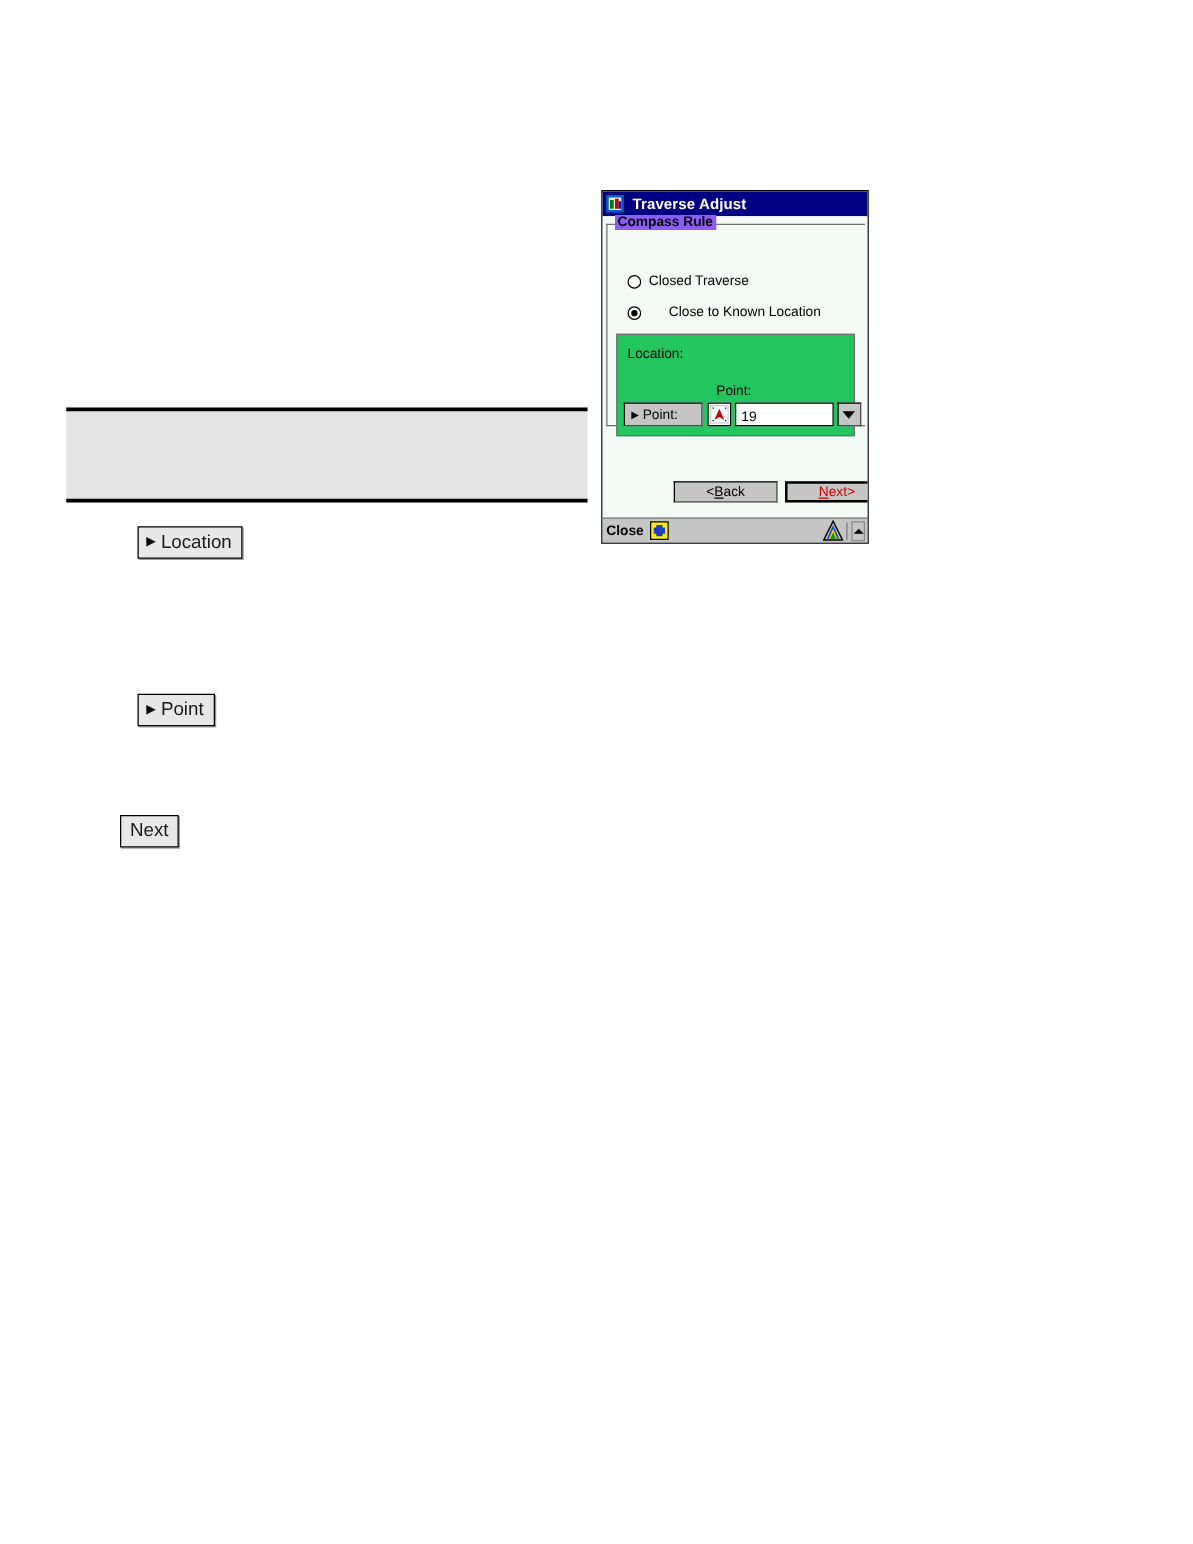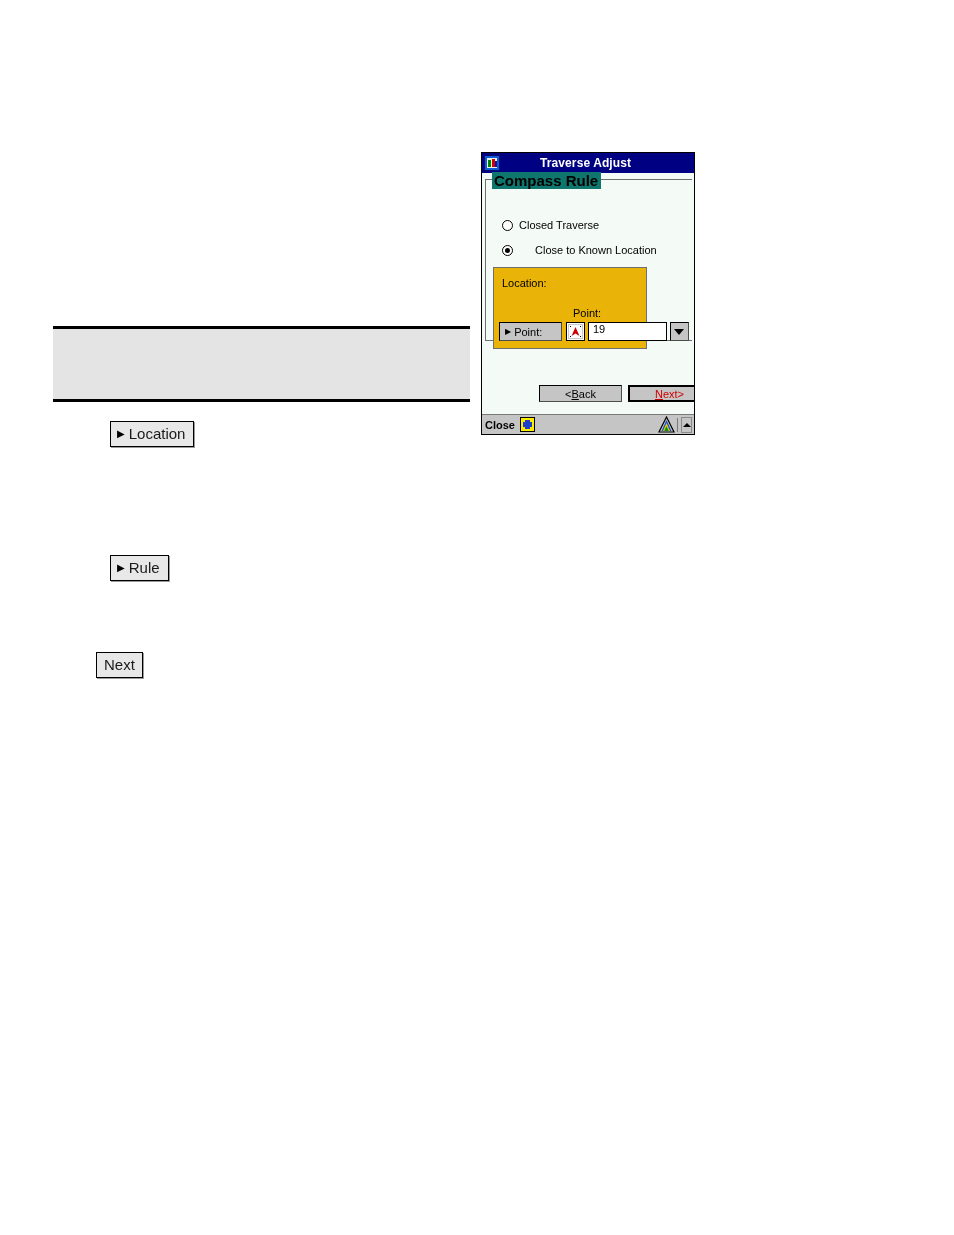--- a/index.html
+++ b/index.html
@@ -73,21 +73,20 @@
   }
 
   
   .titlebar {
     height: 20px;
     background: #000082;
     display: flex;
     align-items: center;
     padding-left: 2px;
     box-sizing: border-box;
-    gap: 34px;
   }
   .title-icon {
     width: 16px;
     height: 16px;
     background: #0a5bd8;
     border: 1px solid #0a0a6a;
     position: relative;
     box-sizing: border-box;
     flex: 0 0 auto;
     overflow: hidden;
@@ -124,23 +123,23 @@
     width: 207px;
     height: 162px;
     border: 1px solid #6f6f6f;
     border-right: none;
     box-sizing: border-box;
   }
   .groupbox-legend {
     position: absolute;
     left: 6px;
     top: -8px;
-    background: #0f766e;
+    background: #8b5cf6;
     padding: 0 3px 0 2px;
-    font-size: 15px;
+    font-size: 11px;
     font-weight: bold;
     color: #000;
     white-space: nowrap;
   }
 
   .radio-row {
     position: absolute;
     display: flex;
     align-items: center;
     white-space: nowrap;
@@ -172,24 +171,24 @@
     margin-left: 6px;
     font-size: 11px;
     color: #000;
   }
 
   
   .inner-panel {
     position: absolute;
     left: 11px;
     top: 94px;
-    width: 154px;
+    width: 191px;
     height: 82px;
     border: 1px solid #6f6f6f;
-    background: #eab308;
+    background: #22c55e;
     box-sizing: border-box;
   }
   .inner-panel-label {
     position: absolute;
     left: 8px;
     top: 9px;
     font-size: 11px;
     color: #000;
   }
   .point-caption {
@@ -241,21 +240,21 @@
   .pt-input {
     width: 79px;
     height: 19px;
     margin-left: 3px;
     border: 1px solid #000000;
     background: #ffffff;
     box-sizing: border-box;
     font-size: 11px;
     color: #000;
     display: flex;
-    align-items: flex-start;
+    align-items: flex-end;
     padding-left: 4px;
   }
   .pt-drop {
     width: 19px;
     height: 19px;
     margin-left: 3px;
     background: #c5c5c5;
     border: 1px solid #000000;
     border-right-color: #4d4d4d;
     border-bottom-color: #4d4d4d;
@@ -366,21 +365,21 @@
 </head>
 <body>
 
 <div class="doc-graybox"></div>
 
 <div class="inline-btn" id="btn-location">
   <span class="tri">▶</span><span class="lbl">Location</span>
 </div>
 
 <div class="inline-btn" id="btn-point">
-  <span class="tri">▶</span><span class="lbl">Rule</span>
+  <span class="tri">▶</span><span class="lbl">Point</span>
 </div>
 
 <div class="inline-btn" id="btn-next">
   <span class="lbl">Next</span>
 </div>
 
 <div class="pda-window">
 
   <div class="titlebar">
     <span class="title-icon">

